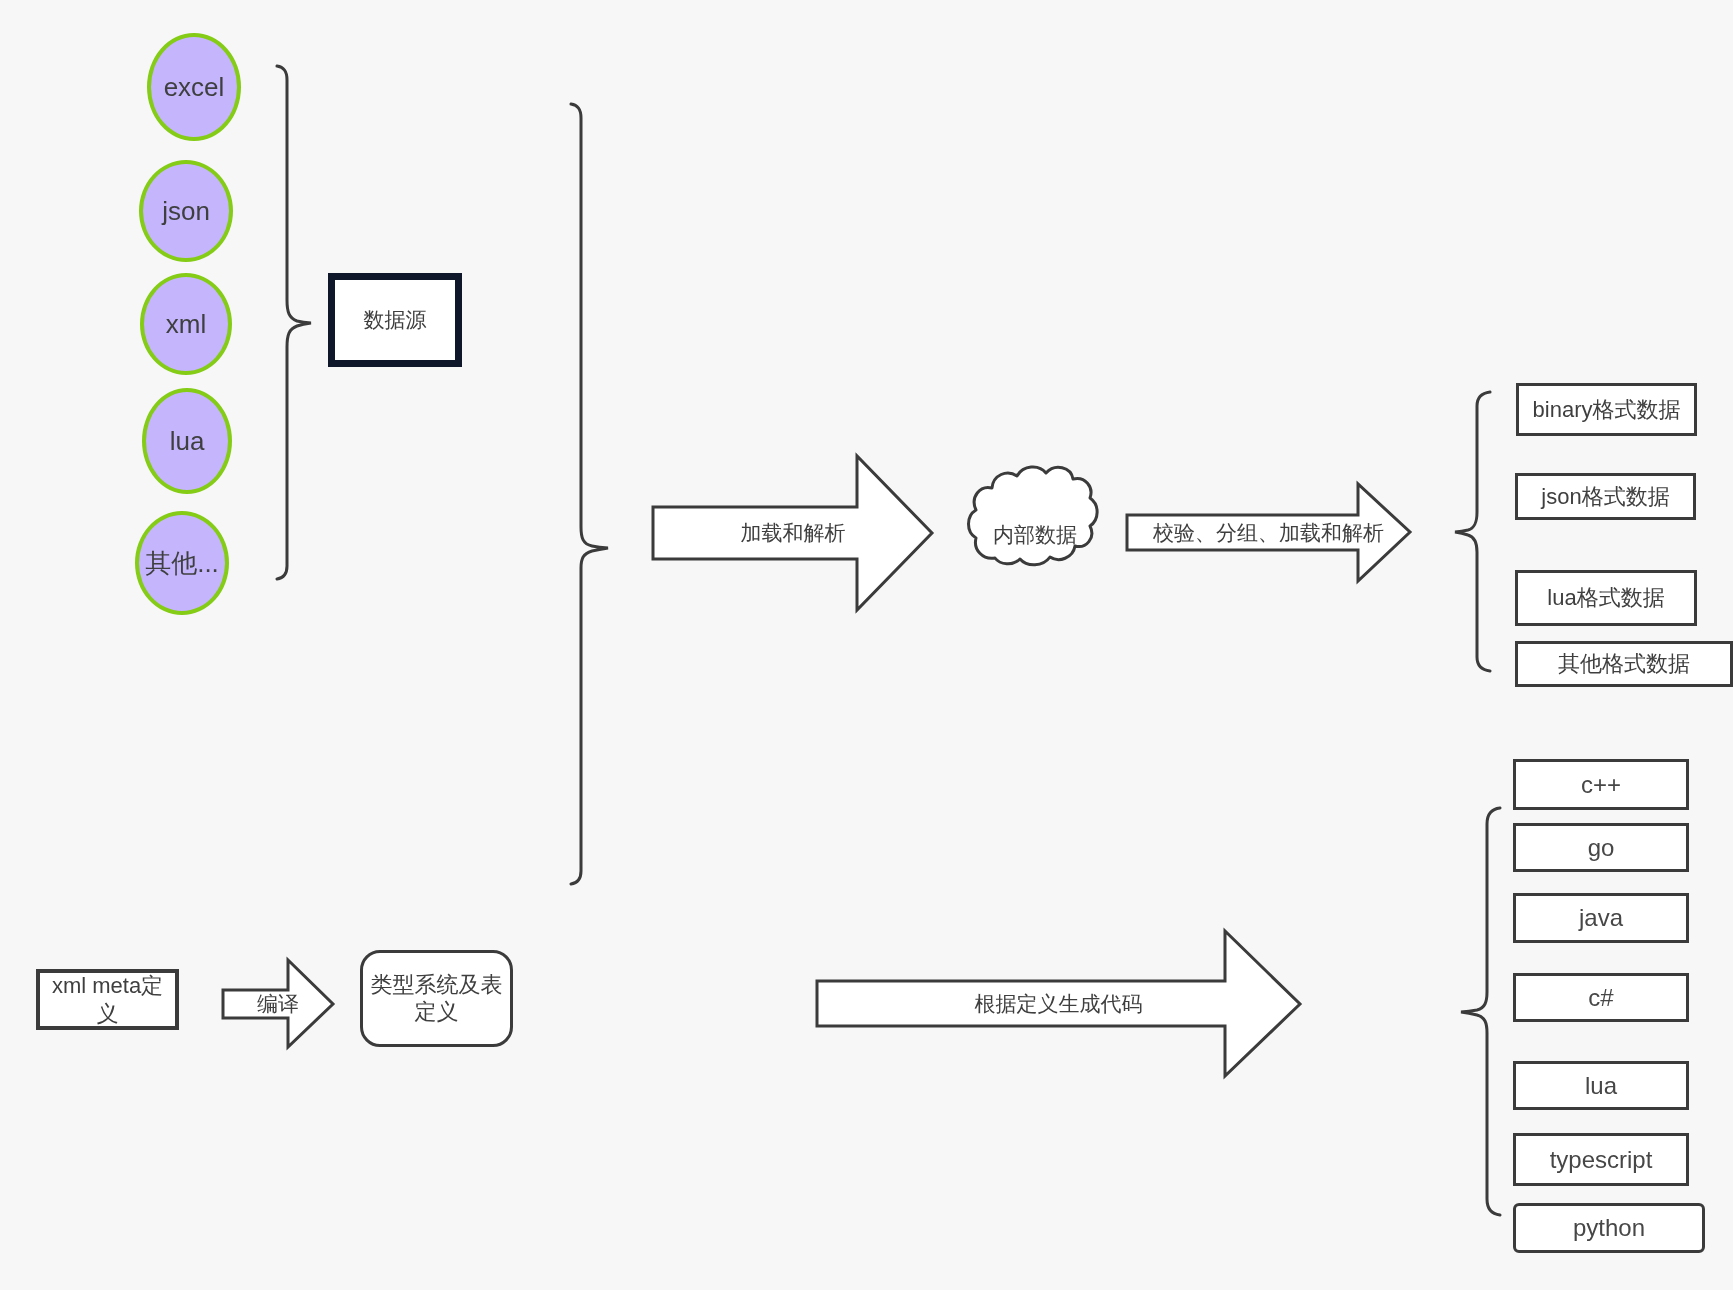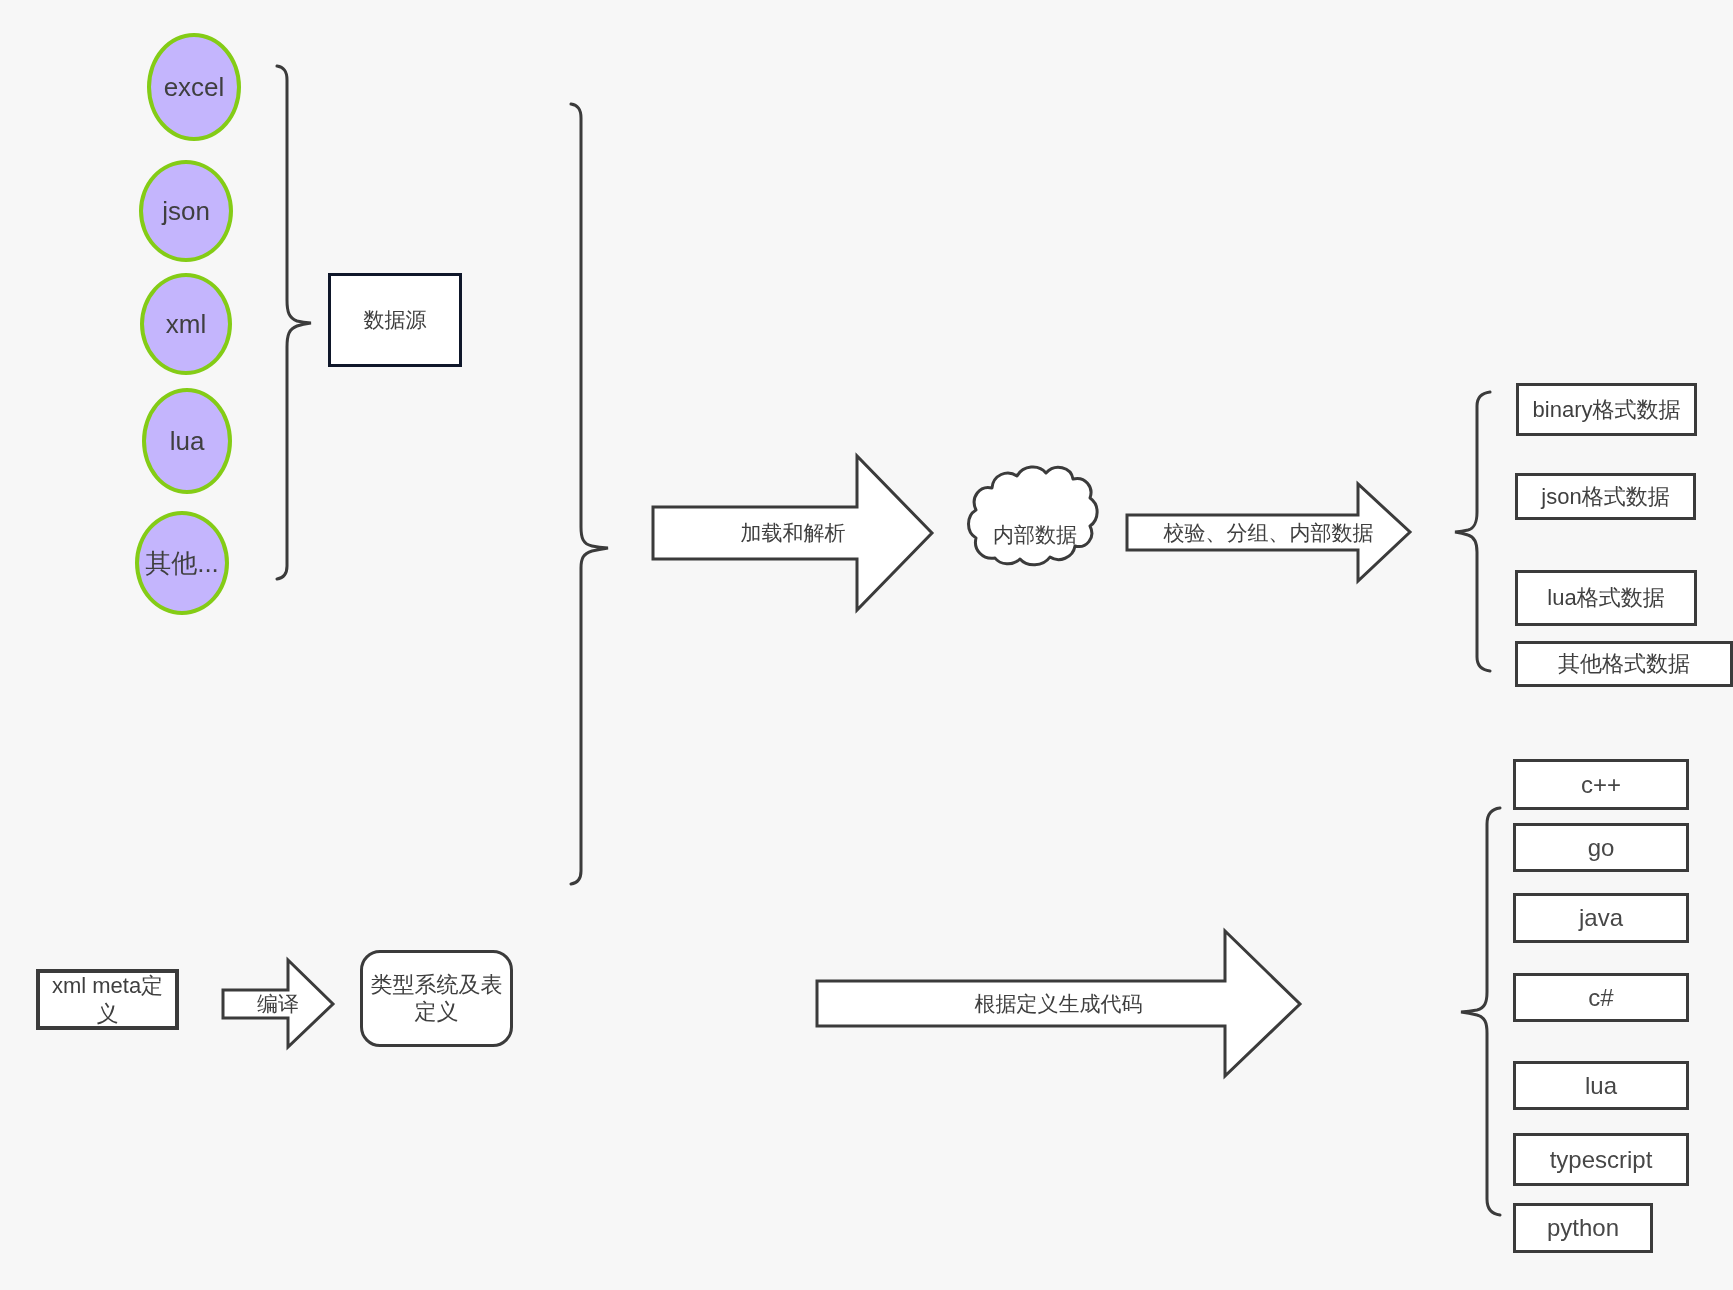--- a/index.html
+++ b/index.html
@@ -9,21 +9,21 @@
     overflow:hidden;
   }
   .abs{position:absolute;}
   svg.layer{position:absolute;left:0;top:0;width:1733px;height:1290px;}
   .lbl{display:flex;align-items:center;justify-content:center;text-align:center;}
   .ellipse{
     border:4px solid #84cc16;border-radius:50%;background:#c4b5fd;
     font-size:26px;
   }
   .rectbox{
-    border:3px solid #0f172a;background:#ffffff;font-size:21px;
+    border:7px solid #0f172a;background:#ffffff;font-size:21px;
   }
   .fmtbox{
     border:3px solid #3b3b3b;background:#ffffff;font-size:22px;
   }
   .langbox{
     border:3px solid #3b3b3b;background:#ffffff;font-size:24px;color:#474747;
   }
   .roundbox{
     border:3px solid #3b3b3b;border-radius:20px;background:#ffffff;
     font-size:22px;line-height:1.2;padding:0 4px;box-sizing:border-box;
@@ -65,36 +65,36 @@
   <div class="abs ellipse lbl" style="left:140px;top:273px;width:84px;height:94px;">xml</div>
   <div class="abs ellipse lbl" style="left:142px;top:388px;width:82px;height:98px;">lua</div>
   <div class="abs ellipse lbl" style="left:135px;top:511px;width:86px;height:96px;">其他...</div>
 
   <div class="abs rectbox lbl" style="left:328px;top:273px;width:134px;height:94px;box-sizing:border-box;">数据源</div>
 
   <div class="abs lbl arrowlbl" style="left:653px;top:507px;width:280px;height:52px;">加载和解析</div>
 
   <div class="abs lbl arrowlbl" style="left:970px;top:517px;width:130px;height:36px;">内部数据</div>
 
-  <div class="abs lbl arrowlbl" style="left:1127px;top:515px;width:283px;height:35px;">校验、分组、内部数据</div>
+  <div class="abs lbl arrowlbl" style="left:1127px;top:515px;width:283px;height:35px;">校验、分组、加载和解析</div>
 
   <div class="abs fmtbox lbl" style="left:1516px;top:383px;width:181px;height:53px;box-sizing:border-box;">binary格式数据</div>
   <div class="abs fmtbox lbl" style="left:1515px;top:473px;width:181px;height:47px;box-sizing:border-box;">json格式数据</div>
   <div class="abs fmtbox lbl" style="left:1515px;top:570px;width:182px;height:56px;box-sizing:border-box;">lua格式数据</div>
   <div class="abs fmtbox lbl" style="left:1515px;top:641px;width:218px;height:46px;box-sizing:border-box;">其他格式数据</div>
 
   <div class="abs metabox lbl" style="left:36px;top:969px;width:143px;height:61px;">xml meta定义</div>
 
   <div class="abs lbl arrowlbl" style="left:223px;top:990px;width:110px;height:28px;">编译</div>
 
   <div class="abs roundbox lbl" style="left:360px;top:950px;width:153px;height:97px;">类型系统及表定义</div>
 
   <div class="abs lbl arrowlbl" style="left:817px;top:981px;width:483px;height:45px;">根据定义生成代码</div>
 
   <div class="abs langbox lbl" style="left:1513px;top:759px;width:176px;height:51px;box-sizing:border-box;">c++</div>
   <div class="abs langbox lbl" style="left:1513px;top:823px;width:176px;height:49px;box-sizing:border-box;">go</div>
   <div class="abs langbox lbl" style="left:1513px;top:893px;width:176px;height:50px;box-sizing:border-box;">java</div>
   <div class="abs langbox lbl" style="left:1513px;top:973px;width:176px;height:49px;box-sizing:border-box;">c#</div>
   <div class="abs langbox lbl" style="left:1513px;top:1061px;width:176px;height:49px;box-sizing:border-box;">lua</div>
   <div class="abs langbox lbl" style="left:1513px;top:1133px;width:176px;height:53px;box-sizing:border-box;">typescript</div>
-  <div class="abs langbox lbl" style="left:1513px;top:1203px;width:140px;height:50px;box-sizing:border-box;">python</div>
+  <div class="abs langbox lbl" style="left:1513px;top:1203px;width:192px;height:50px;box-sizing:border-box;border-radius:6px;">python</div>
 
 </div>
 
 </body></html>

